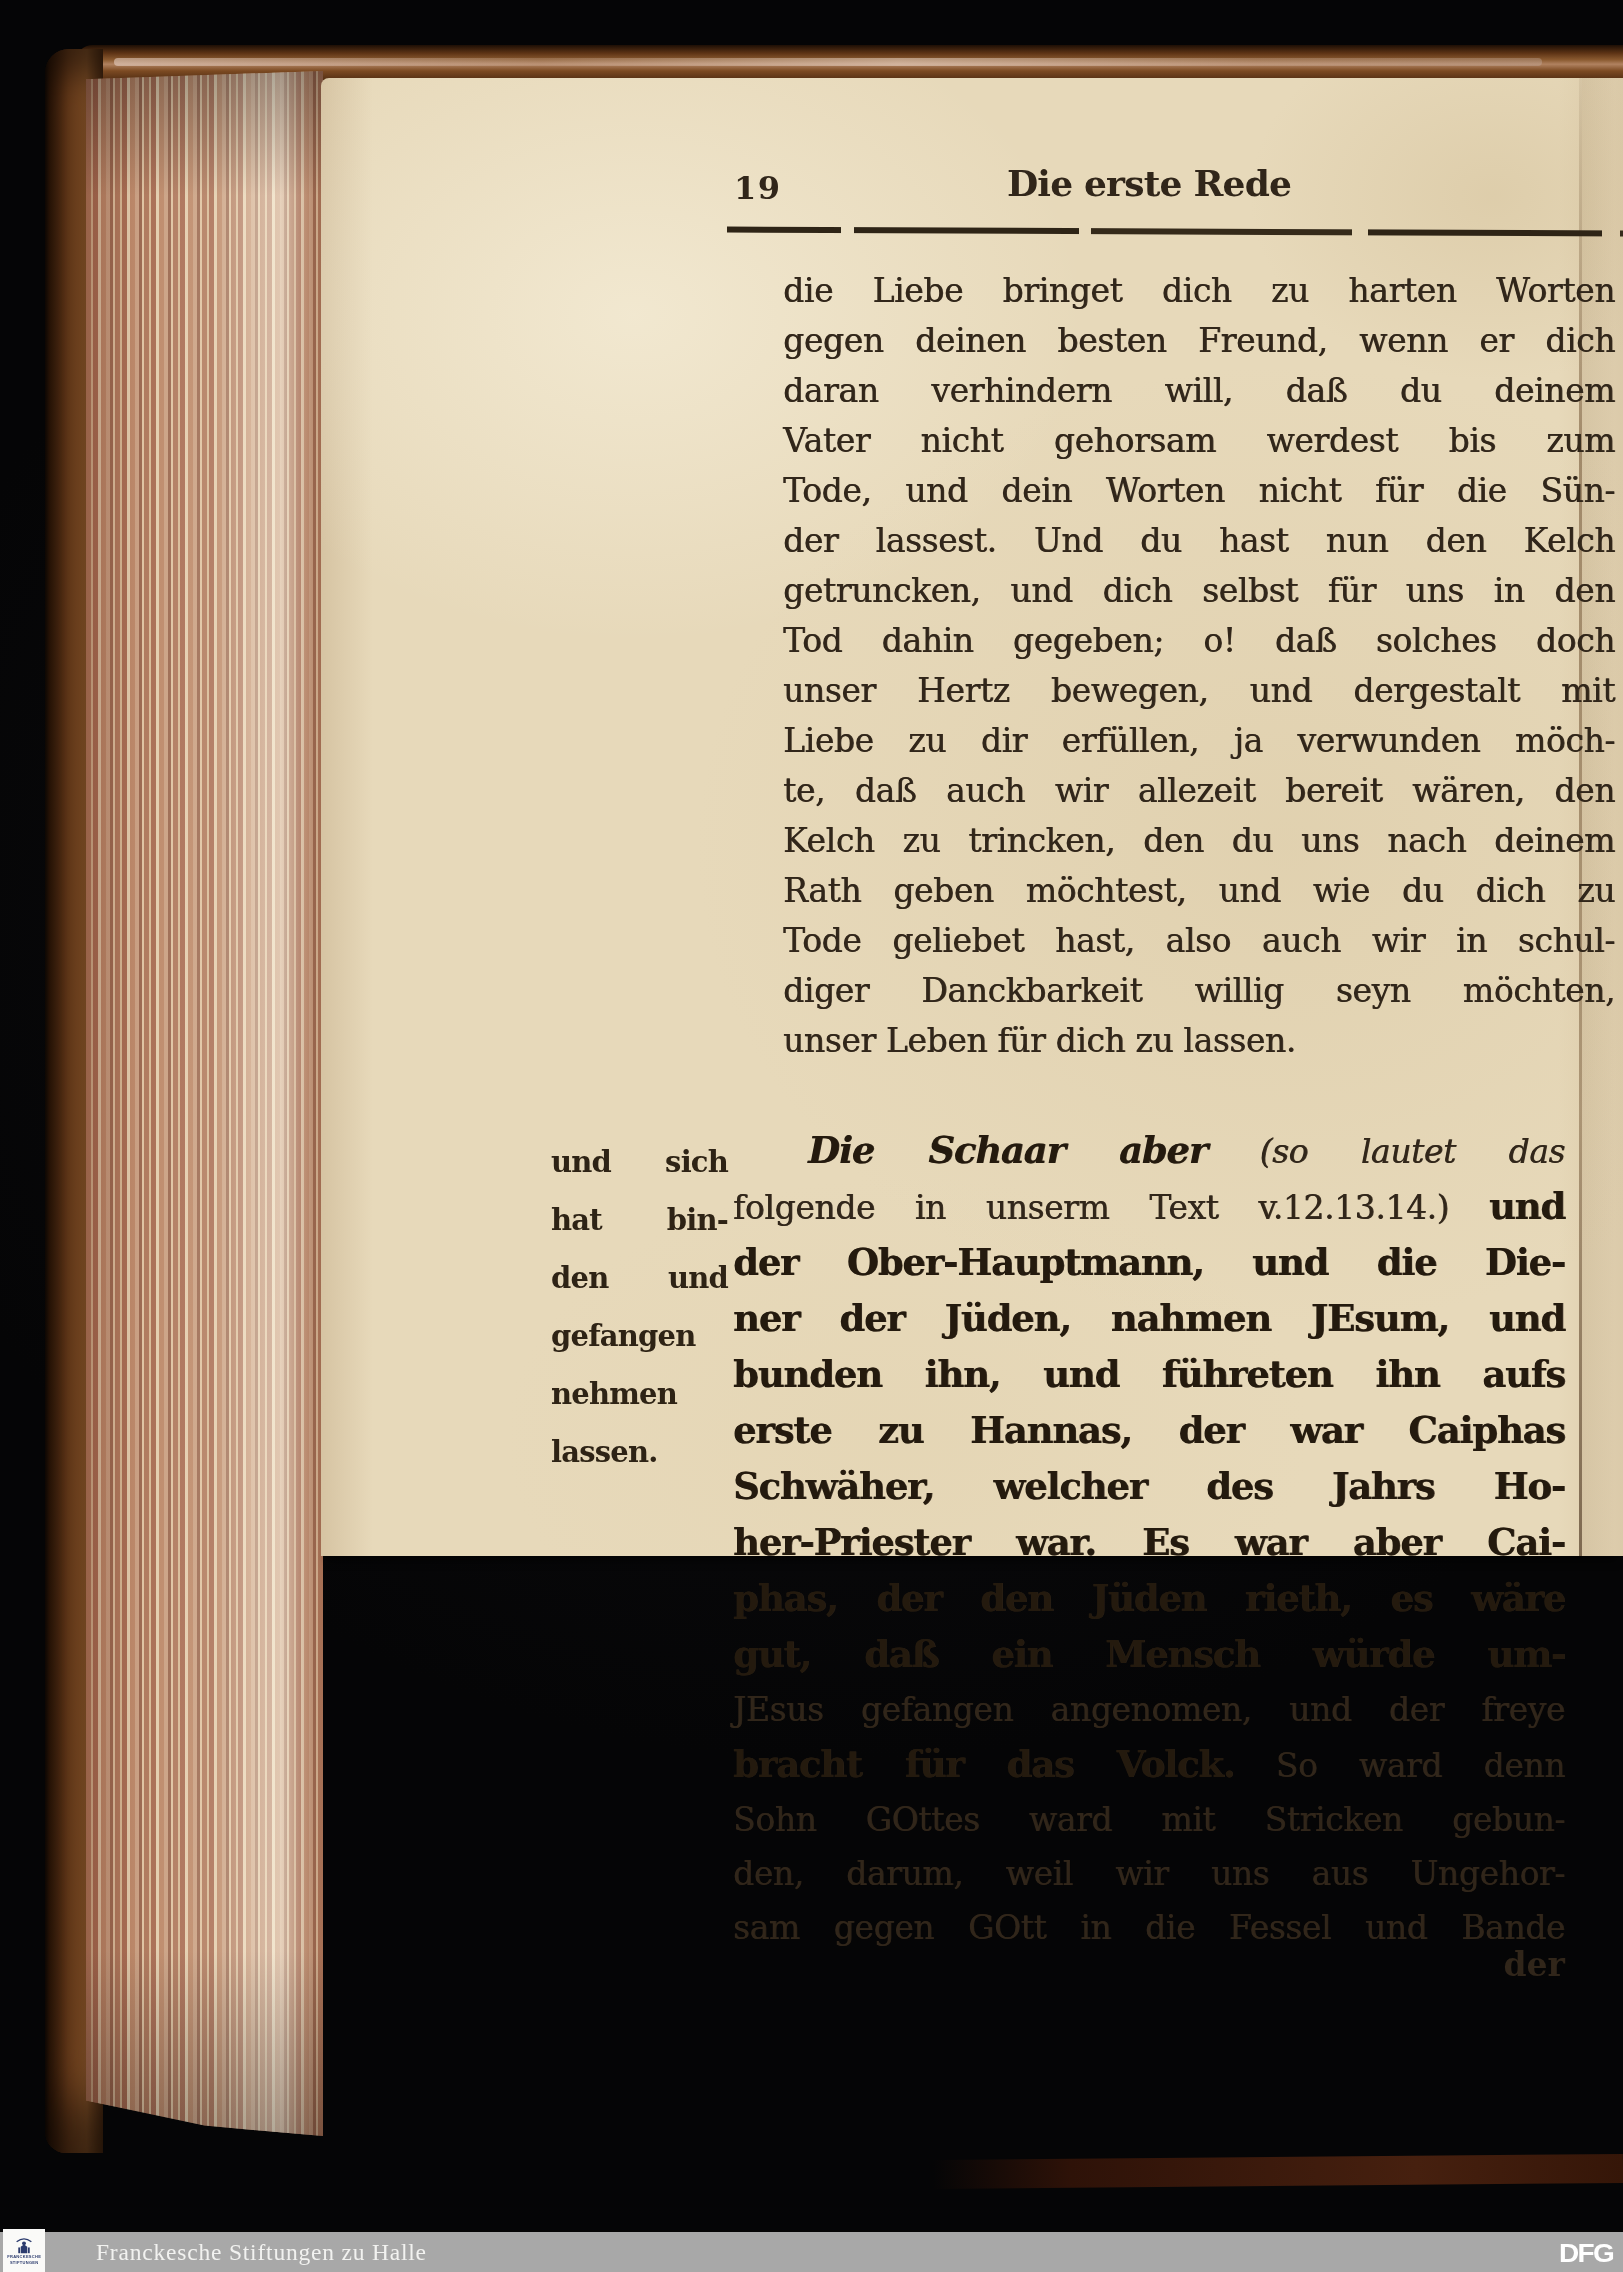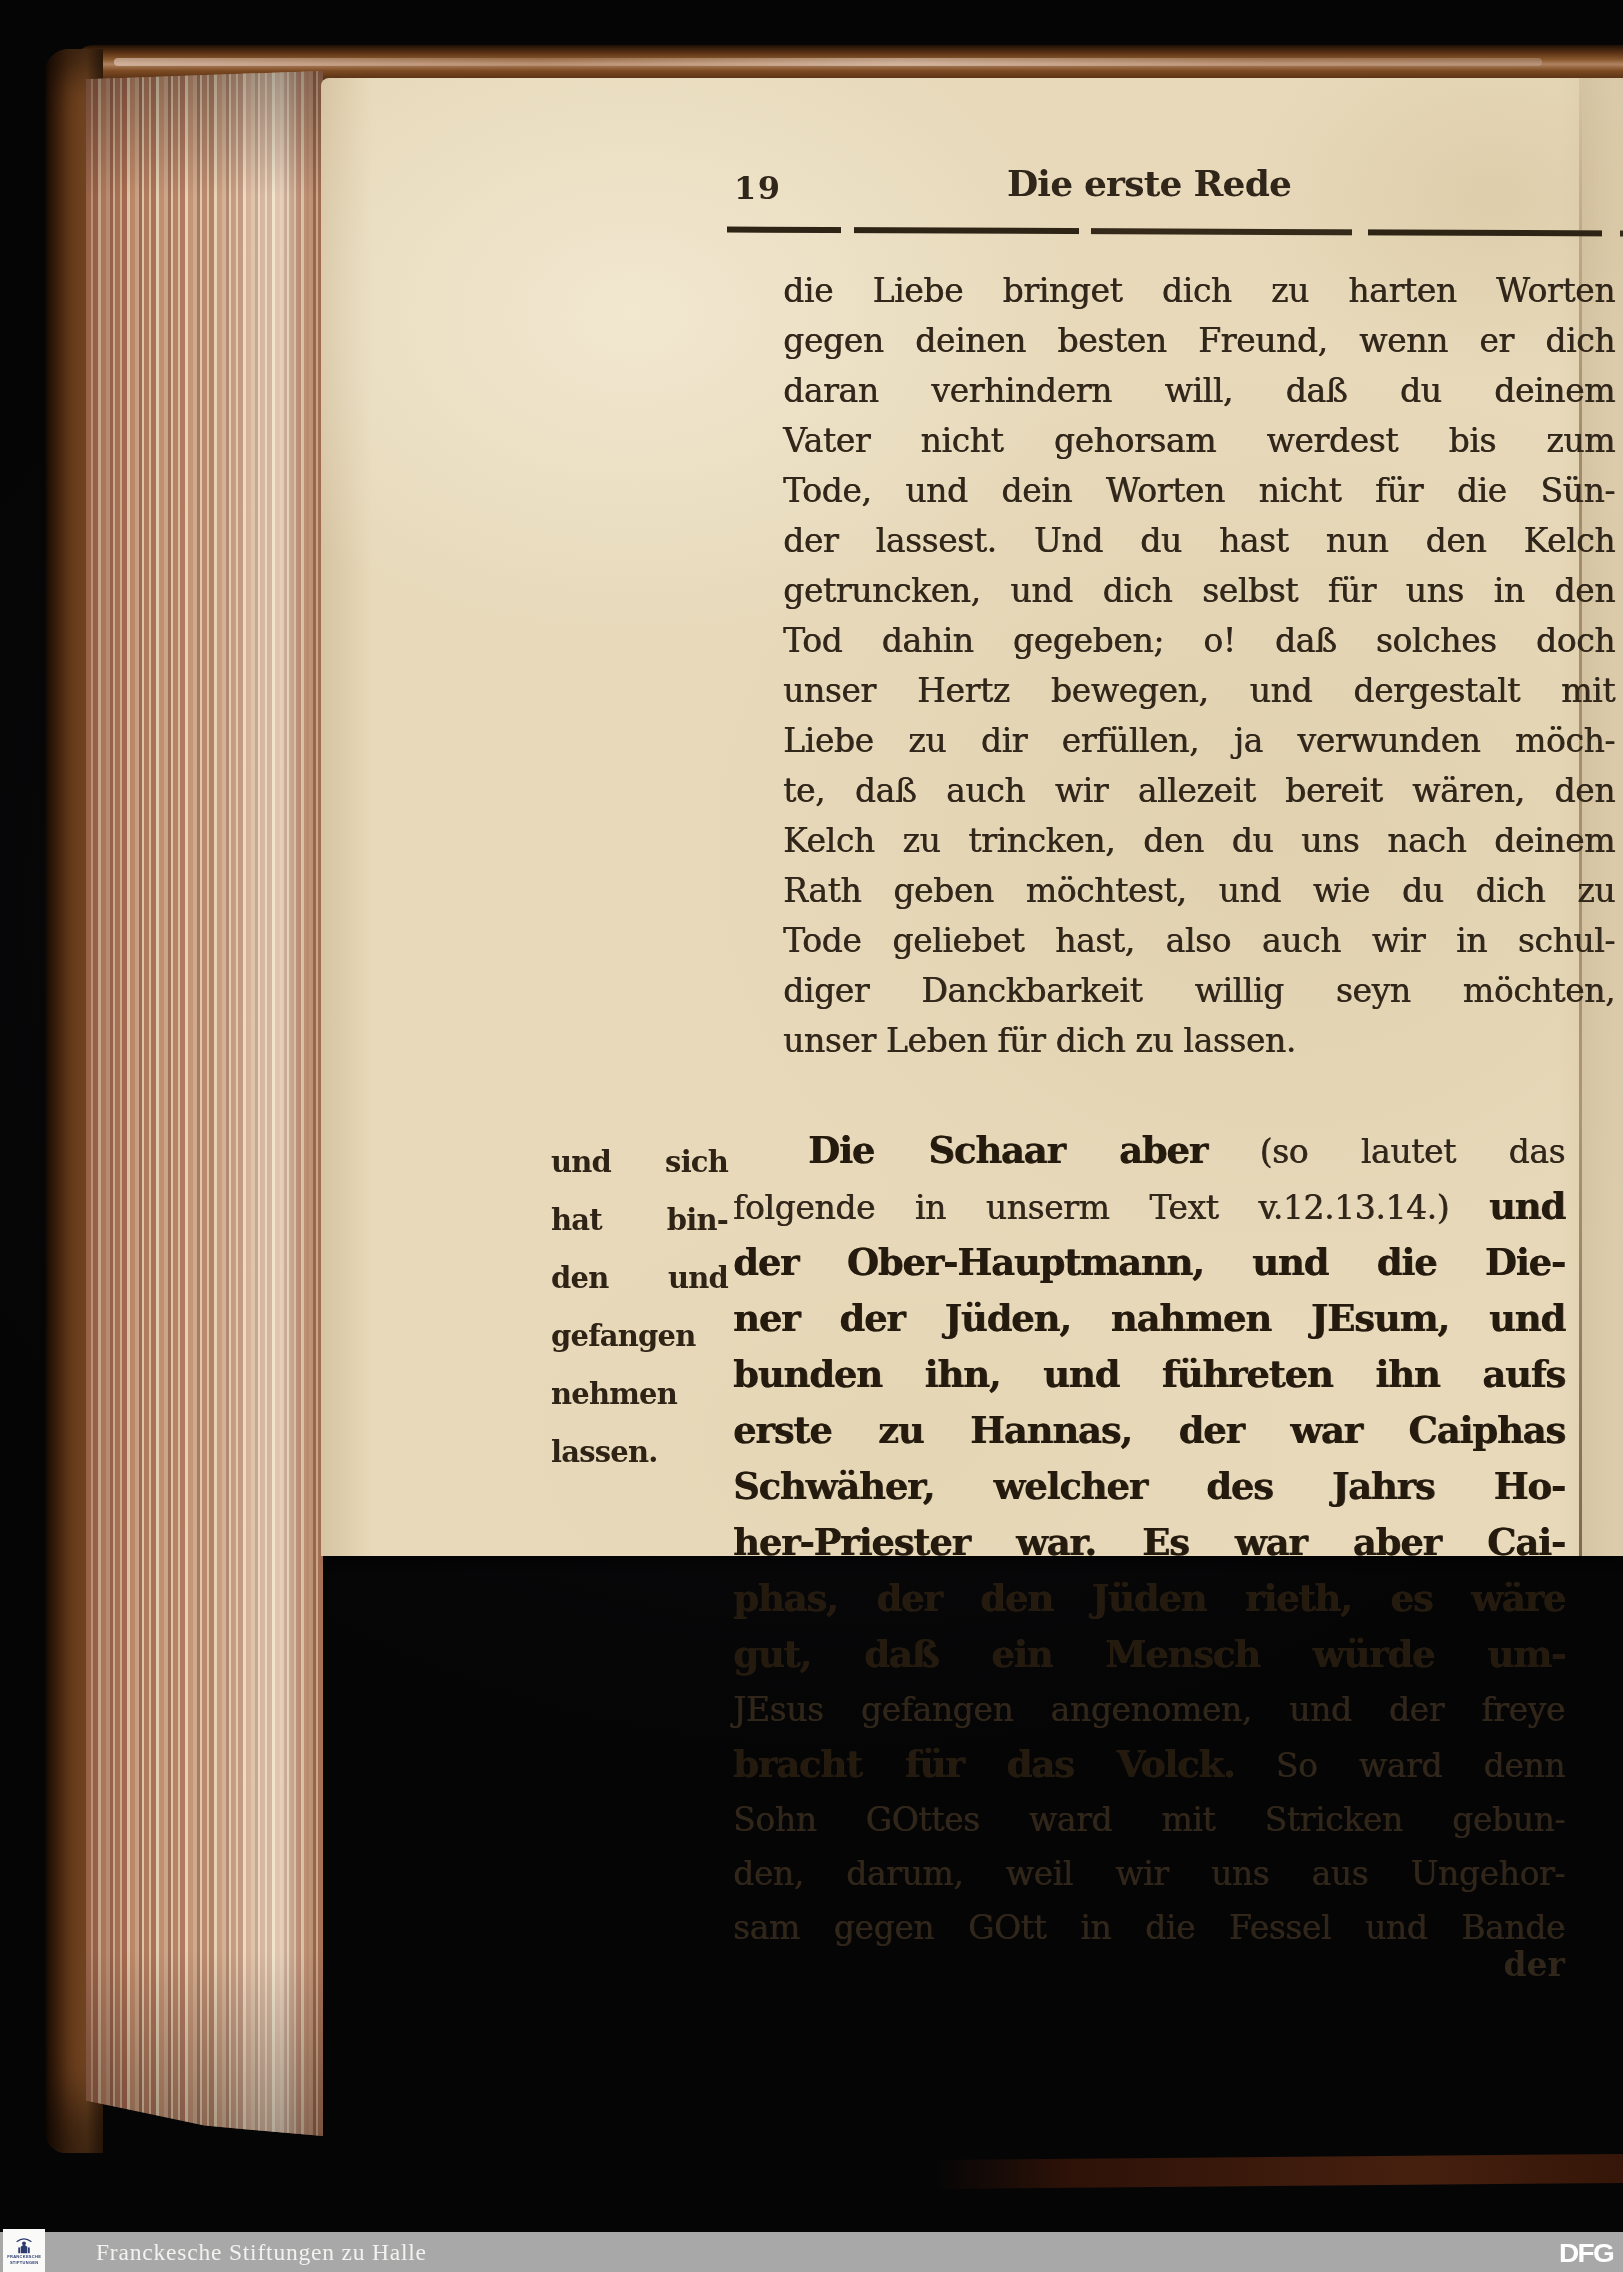--- a/index.html
+++ b/index.html
@@ -51,21 +51,21 @@
         transform:rotate(.25deg);}
   .para1{position:absolute;left:428px;top:188px;width:832px;margin-left:34px;}
   .para2{position:absolute;left:412px;top:1045px;width:832px;}
   .narr-line{font-size:33px;font-weight:400;line-height:50px;white-space:nowrap;
         letter-spacing:-0.4px;text-align:justify;text-align-last:justify;
         text-shadow:0.6px 0 0 rgba(49,38,26,.85);}
   .narr-line.nojust{text-align-last:left;}
   .q2-line{line-height:54px;}
   .q2-line .bq{font-weight:700;font-size:37px;letter-spacing:-1.2px;color:#241a0e;}
   .q2-line .rg{font-weight:400;font-size:33px;}
-  .q2-line.indent{padding-left:75px;}
+  .q2-line.indent{padding-left:75px;font-style:italic;}
   .catchword{position:absolute;left:412px;top:1867px;width:832px;text-align:right;
         font-size:33px;font-weight:700;}
   .margin-note{position:absolute;left:230px;top:1050px;width:177px;}
   .note-line{font-size:29px;font-weight:700;line-height:47px;letter-spacing:-0.8px;
         color:#2e2315;text-align:justify;text-align-last:justify;white-space:nowrap;margin-top:11px;}
   .note-line.nojust{text-align-last:left;}
   
   .footer{position:absolute;left:0;top:2232px;width:1623px;height:41px;background:#a8a8a8;}
   .logo-box{position:absolute;left:3.2px;top:-3.2px;width:42px;height:44px;background:#fafaf8;
         display:flex;flex-direction:column;align-items:center;justify-content:center;gap:0.8px;}

